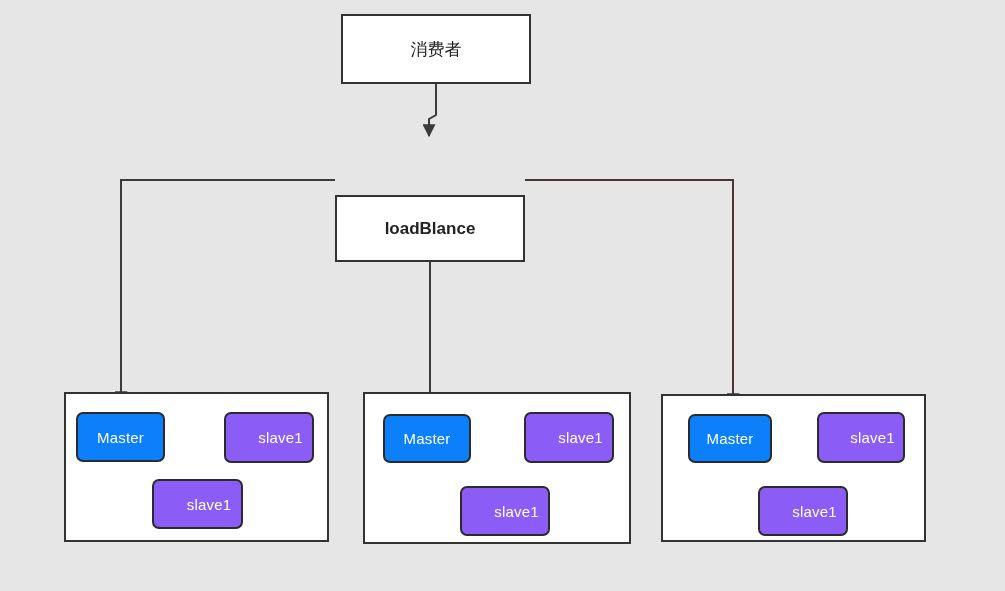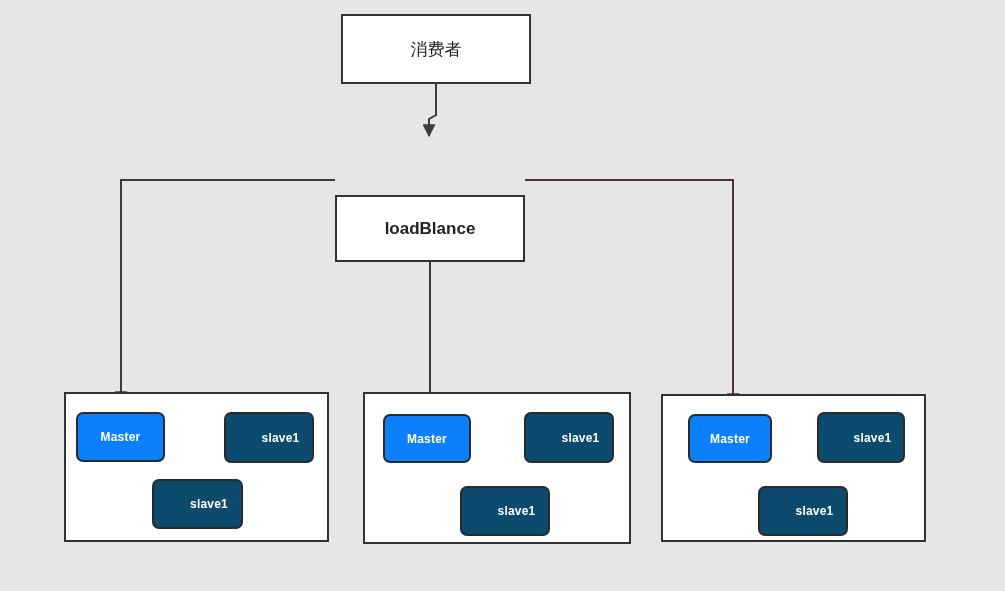--- a/index.html
+++ b/index.html
@@ -46,29 +46,29 @@
     font-size: 17px;
   }
   .cluster-box {
     background: #ffffff;
     border: 2px solid #333333;
   }
   .svc-box {
     border: 2px solid #2b2b2b;
     border-radius: 7px;
     color: #ffffff;
-    font-weight: bold;
-    font-size: 12px;
+    font-weight: normal;
+    font-size: 15px;
     letter-spacing: 0.2px;
   }
   .svc-master {
     background: #0c7ffb;
   }
   .svc-slave {
-    background: #0c4a6e;
+    background: #8b5cf6;
     padding-left: 23px;
   }
 </style>
 </head>
 <body>
 
 <div id="diagram-canvas">
 
   <svg id="edge-layer" width="1005" height="591" viewBox="0 0 1005 591">
     <defs>

